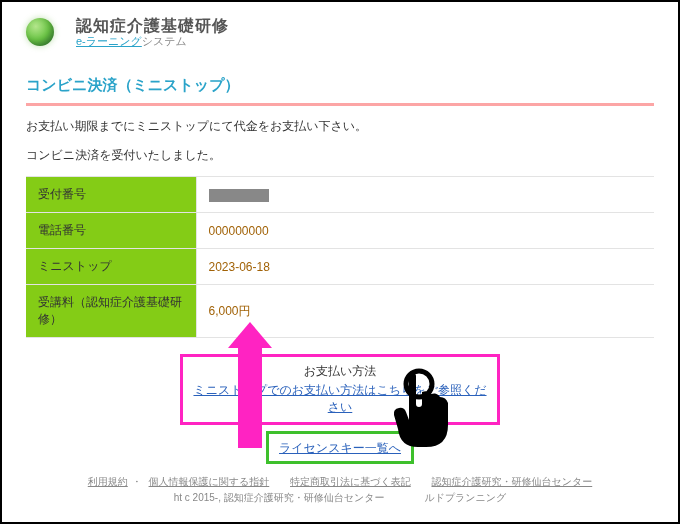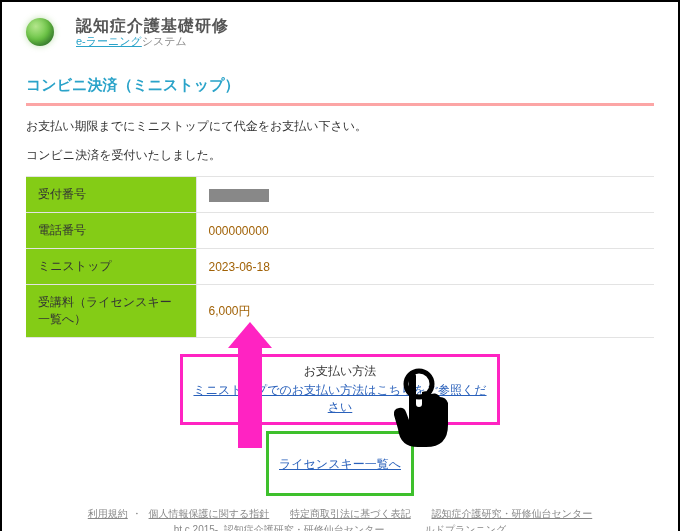--- a/index.html
+++ b/index.html
@@ -17,21 +17,21 @@
 .dtable { width: 100%; border-collapse: collapse; font-size: 12px; margin-top: 10px; }
 .dtable tr { border-top: 1px solid #e3e3e3; border-bottom: 1px solid #e3e3e3; }
 .dtable th { text-align: left; font-weight: normal; background: #84cc16; padding: 9px 12px; width: 170px; color: #333; border-right: 1px solid #e3e3e3; }
 .dtable td { padding: 9px 12px; color: #a16207; }
 .redacted { display: inline-block; background: #888; height: 13px; vertical-align: middle; }
 .w60 { width: 60px; } .w78 { width: 78px; }
 .pay-box { border: 3px solid #ff23c2; margin: 16px auto 6px; width: 320px; text-align: center; padding: 6px 10px; font-size: 12px; }
 .pay-box .lbl { color: #333; }
 .pay-box a { color: #2a61bb; text-decoration: underline; display: inline-block; margin-top: 2px; }
 .license-link-wrap { text-align: center; margin: 6px 0 10px; }
-.license-box { border: 3px solid #3ec02c; display: inline-block; padding: 20px 10px; }
+.license-box { border: 3px solid #3ec02c; display: inline-block; padding: 4px 10px; }
 .license-box a { color: #2a61bb; text-decoration: underline; font-size: 12px; }
 .footer-links { text-align: center; font-size: 10px; color: #888; margin-top: 10px; line-height: 1.6; }
 .footer-links a { color: #888; margin: 0 4px; }
 .footer-copy { color: #888; font-size: 10px; }
 .arrow-col { position: absolute; left: 226px; top: 320px; width: 44px; height: 130px; z-index: 5; }
 .arrow-head { width: 0; height: 0; border-left: 22px solid transparent; border-right: 22px solid transparent; border-bottom: 26px solid #ff23c2; }
 .arrow-body { width: 24px; height: 100px; background: #ff23c2; margin: 0 auto; }
 .hand { position: absolute; left: 390px; top: 366px; width: 70px; height: 90px; z-index: 6; }
 .hand svg { width: 100%; height: 100%; }
 </style>
@@ -63,21 +63,21 @@
       </tr>
       <tr>
         <th>電話番号</th>
         <td>000000000</td>
       </tr>
       <tr>
         <th>ミニストップ</th>
         <td>2023-06-18</td>
       </tr>
       <tr>
-        <th>受講料（ライセンスキー一覧へ）</th>
+        <th>受講料（認知症介護基礎研修）</th>
         <td>6,000円</td>
       </tr>
     </tbody>
       </table>
 
     <div class="pay-box">
       <div class="lbl">お支払い方法</div>
       <a href="#">ミニストップでのお支払い方法はこちらをご参照ください</a>
     </div>
 

